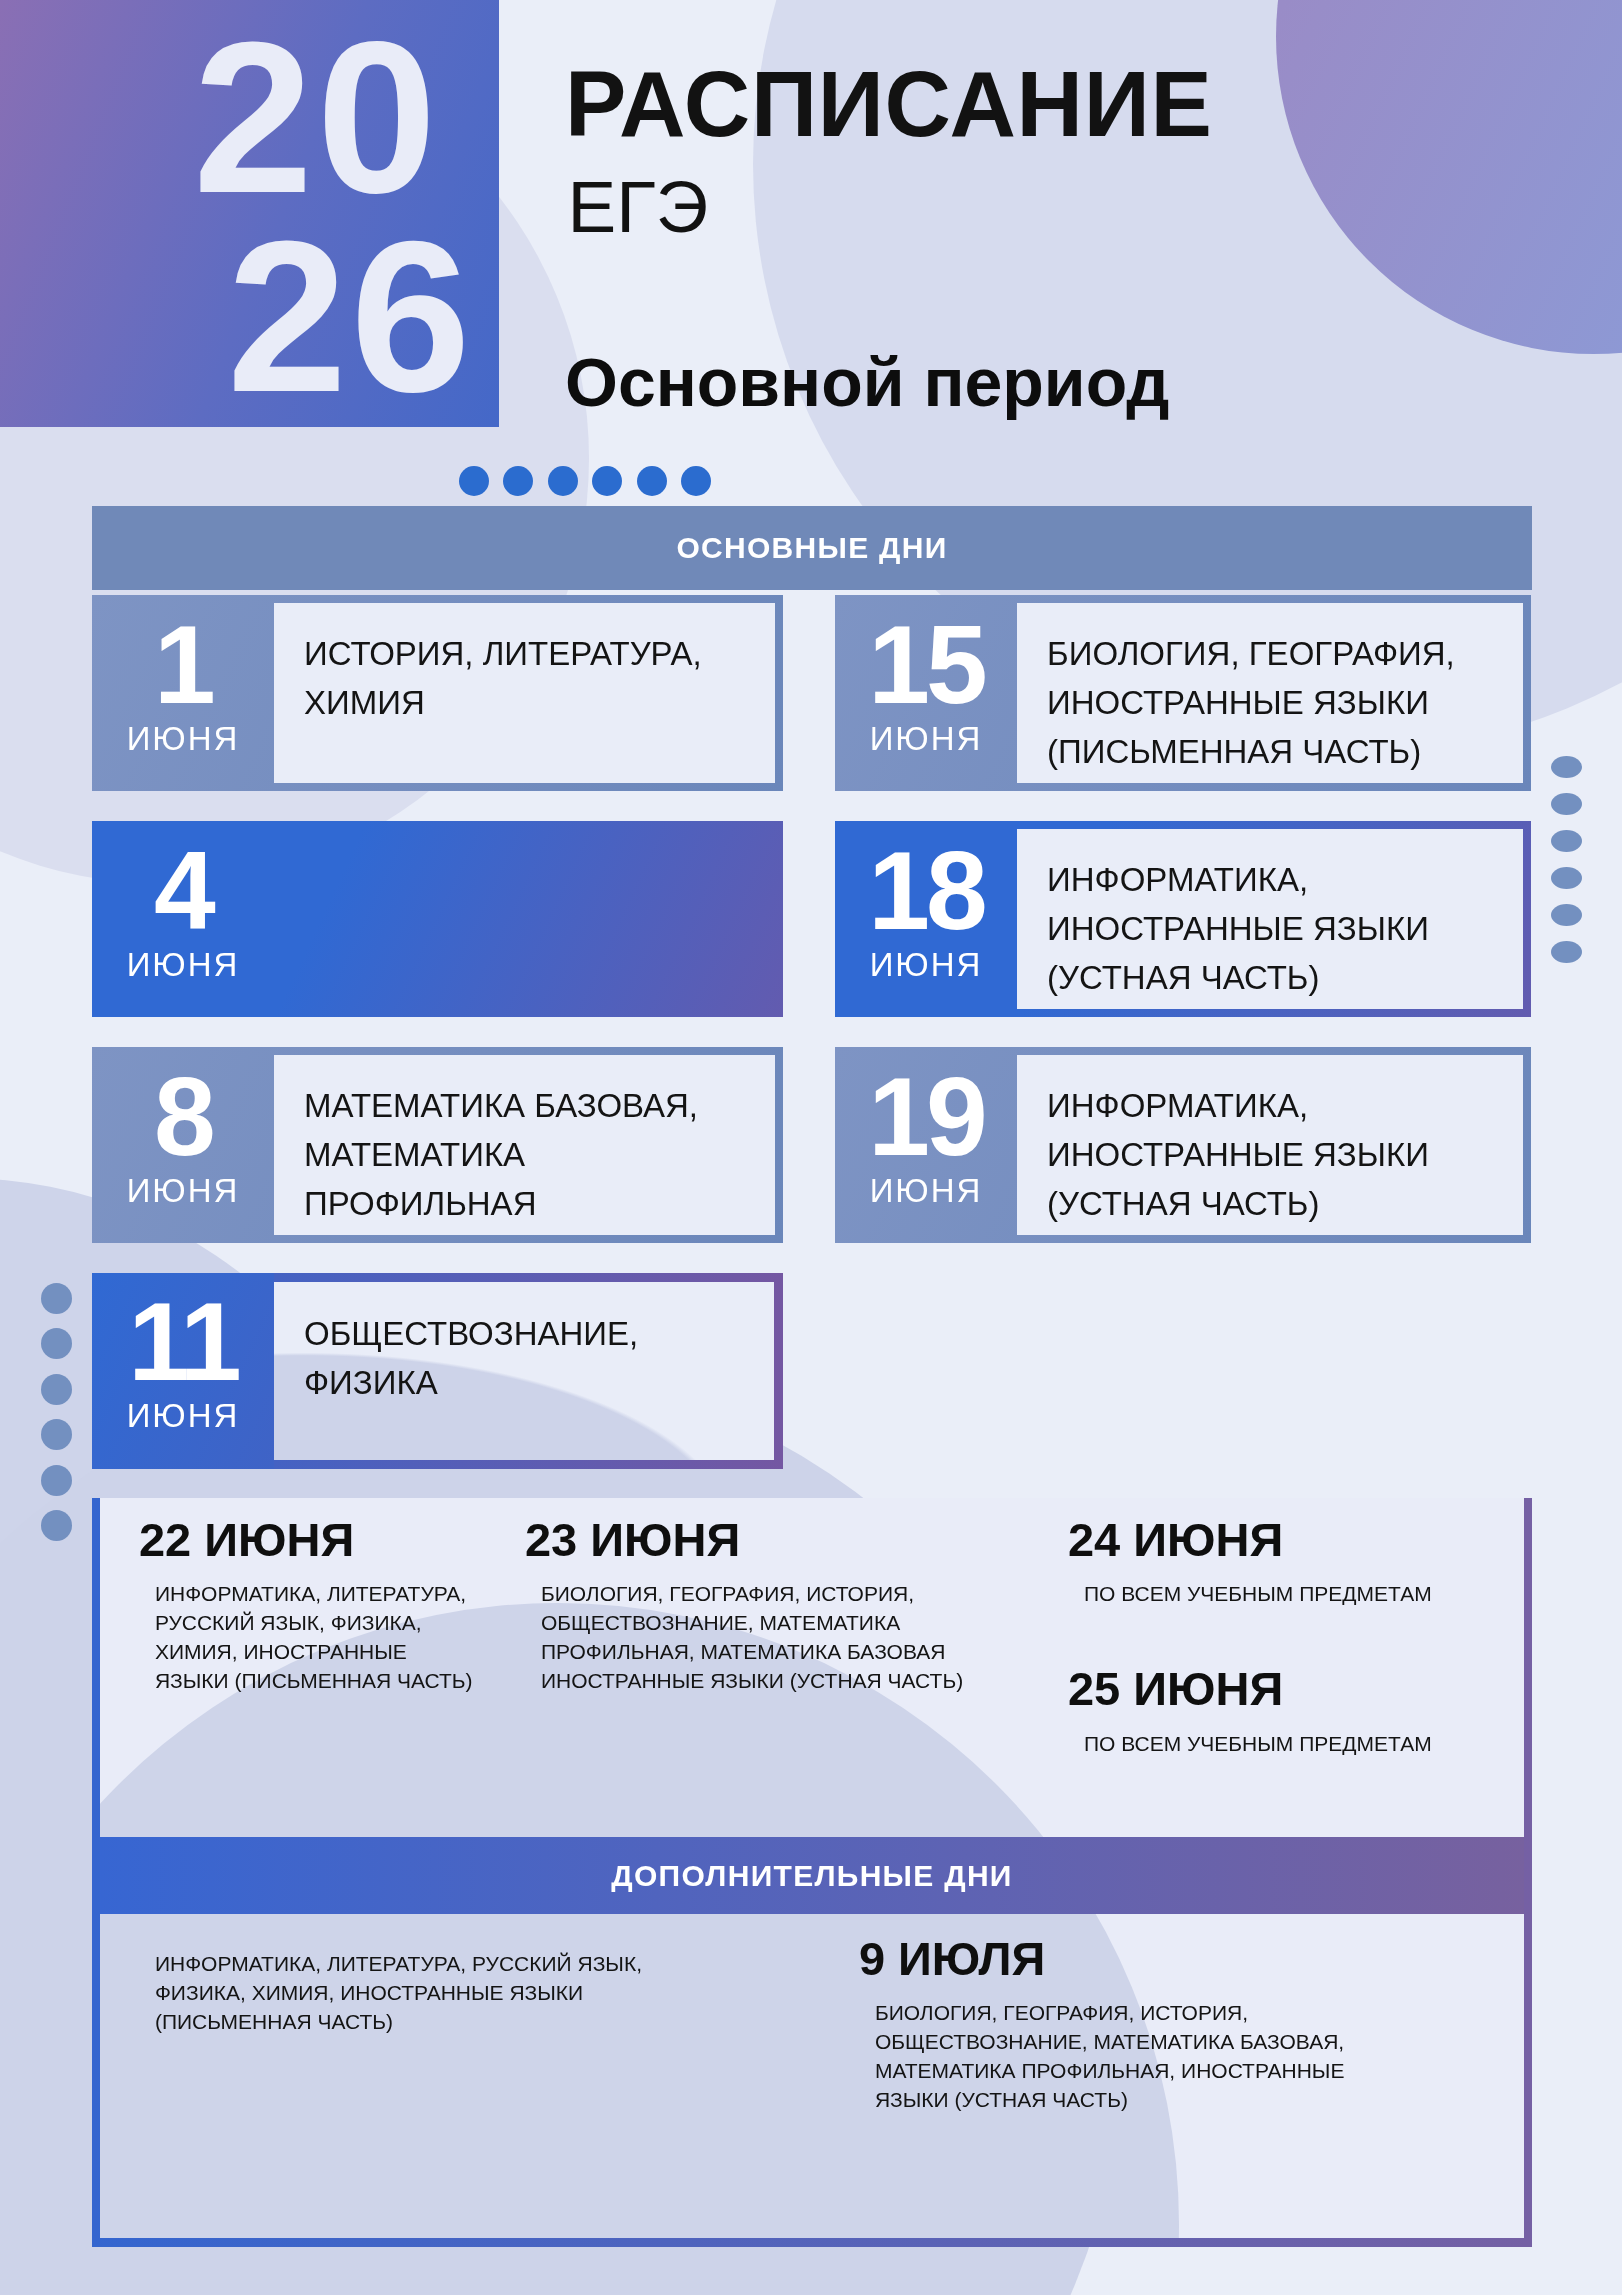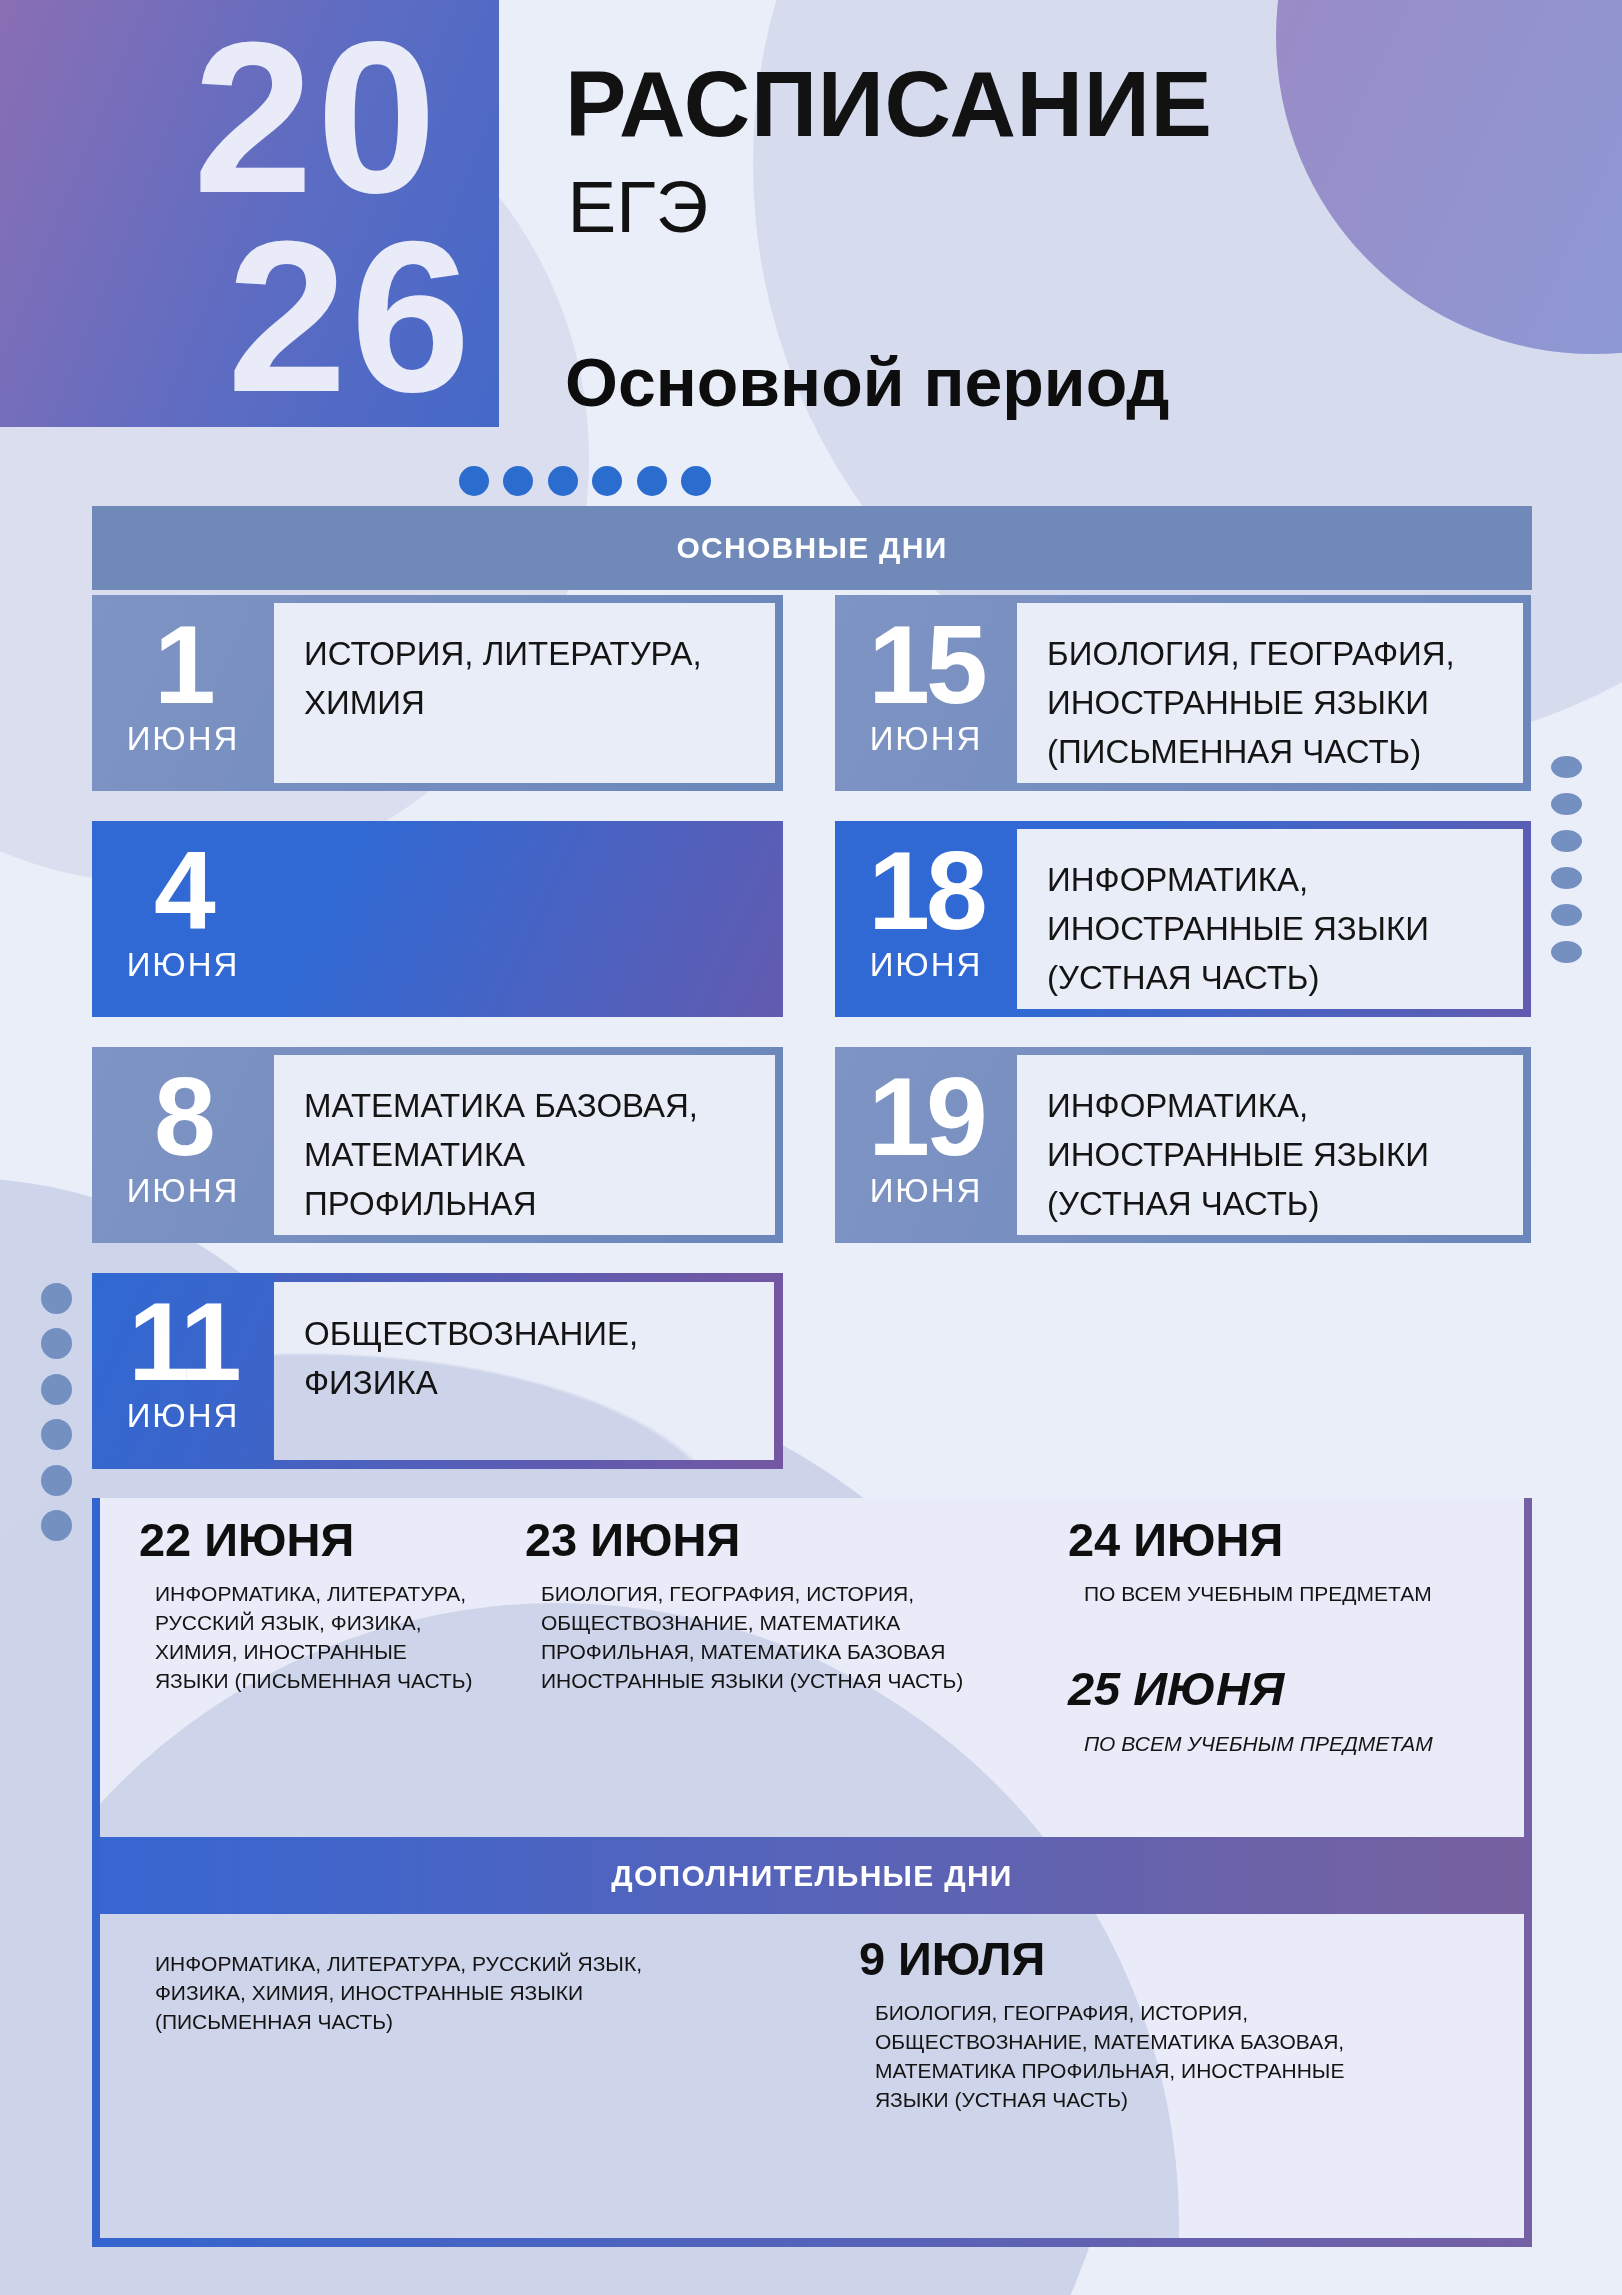--- a/index.html
+++ b/index.html
@@ -86,21 +86,21 @@
     display:flex;align-items:center;justify-content:center;
     color:#fff;font-weight:bold;font-size:30px;letter-spacing:1.3px;}
   .band.add{height:77px;}
   .res-body{position:relative;z-index:1;height:339px;box-sizing:border-box;
     display:flex;padding-top:17px;}
   .res-col1{width:353px;margin-left:39px;flex:none;}
   .res-col2{width:458px;margin-left:33px;flex:none;}
   .res-col3{width:393px;margin-left:85px;flex:none;}
   .entry h3{margin:0 0 7.9px 0;font-size:47px;font-weight:bold;color:#0f0f0f;line-height:1.05;}
   .entry p{margin:16px;font-size:21px;line-height:1.38;color:#141414;}
-  .entry + .entry{margin-top:55px;font-style:italic;}
+  .entry + .entry{margin-top:55px;}
   .add-body{position:relative;z-index:1;box-sizing:border-box;display:flex;padding-top:19.6px;}
   .add-col1{width:576px;margin-left:39px;flex:none;}
   .add-col2{width:576px;margin-left:144px;flex:none;}
 </style>
 </head>
 <body>
 
 <div class="circle c-top-right-pale"></div>
 <div class="circle c-top-right-periwinkle"></div>
 <div class="circle c-top-left-pale"></div>

